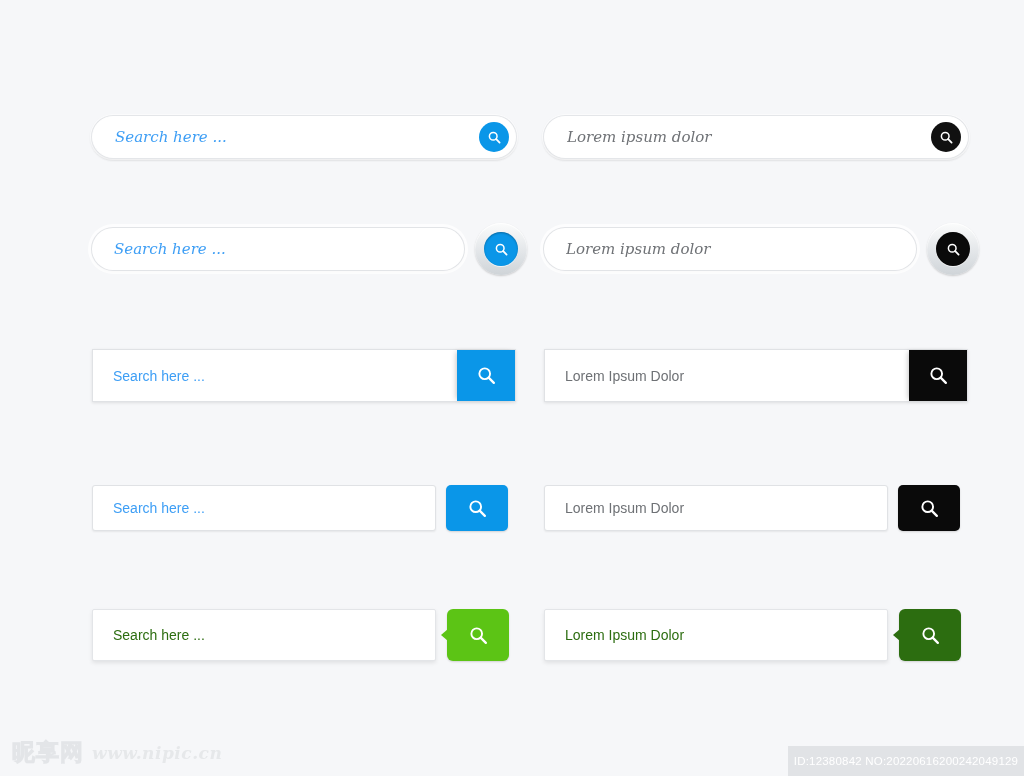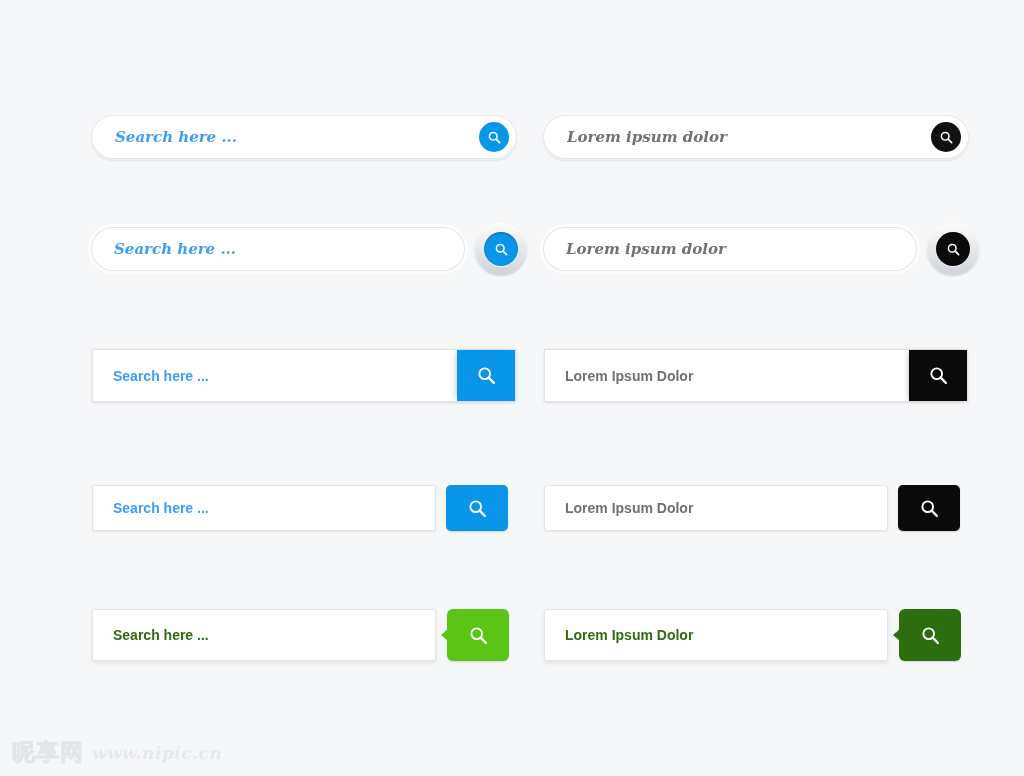--- a/index.html
+++ b/index.html
@@ -28,21 +28,20 @@
     position: absolute;
     left: 0;
     width: 1024px;
     height: 70px;
     display: flex;
   }
   .cell {
     position: relative;
     width: 512px;
     height: 70px;
-    font-weight: bold;
   }
   .cell .unit {
     position: absolute;
     left: 0;
     top: 0;
     display: flex;
     align-items: center;
   }
   .cell.left  .unit { margin-left: 92px; }
   .cell.right .unit { margin-left: 32px; }
@@ -466,14 +465,15 @@
         </div>
       </div>
     </div>
   </div>
 
   <div class="wm-left">
     <span class="cjk">昵享网</span>
     <span class="url">www.nipic.cn</span>
   </div>
 
+  <div class="wm-id">ID:12380842 NO:20220616200242049129</div>
 
 </div>
 
 </body></html>

